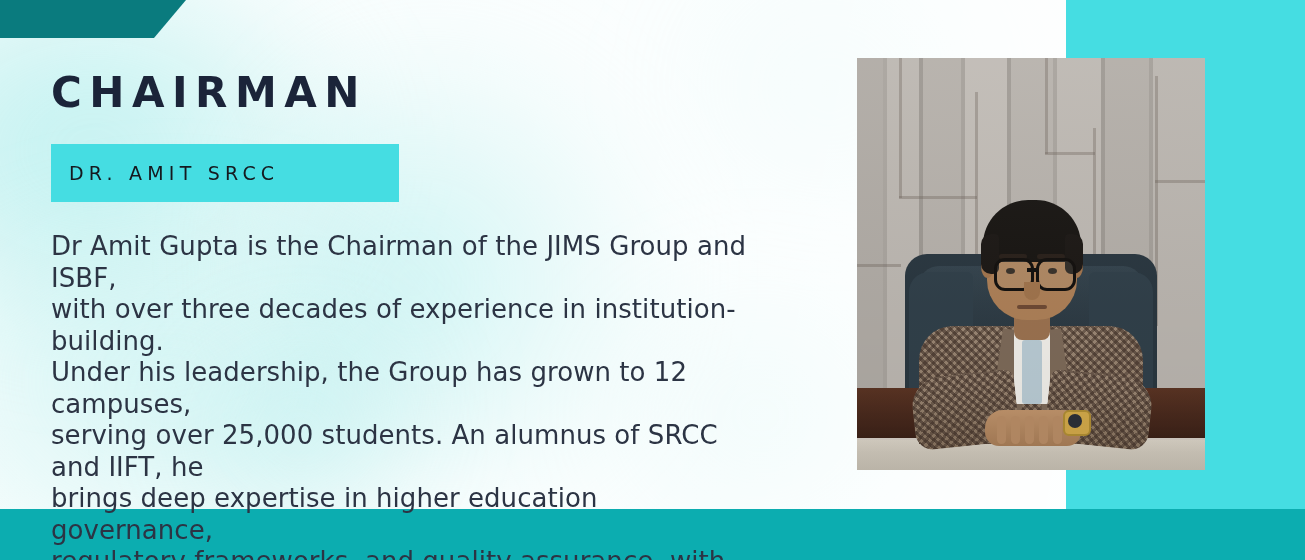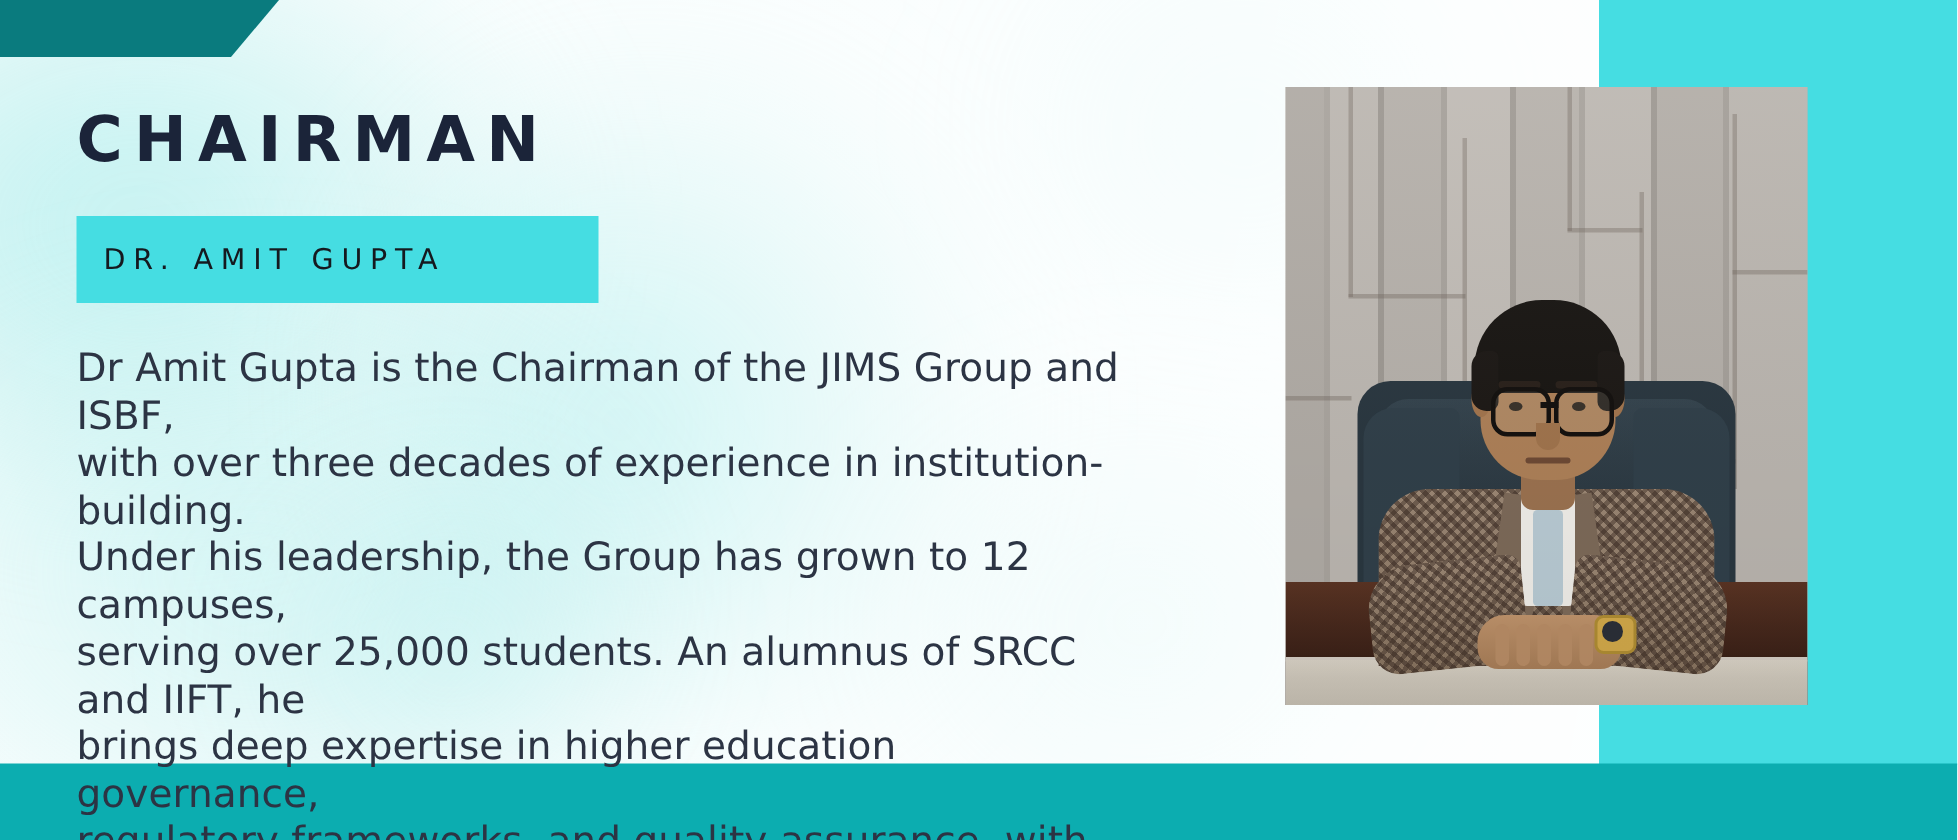--- a/index.html
+++ b/index.html
@@ -489,21 +489,21 @@
   <div class="bg-veil"></div>
 
   <div class="corner-flag"></div>
   <div class="cyan-panel"></div>
   <div class="bottom-bar"></div>
 
   <div class="content">
     <h1 class="page-title">CHAIRMAN</h1>
 
     <div class="name-badge">
-      <span class="name-badge-label">DR. AMIT GUPTA</span>
+      <span class="name-badge-label">DR. AMIT SRCC</span>
     </div>
 
     <p class="bio">Dr Amit Gupta is the Chairman of the JIMS Group and ISBF,
 with over three decades of experience in institution-building.
 Under his leadership, the Group has grown to 12 campuses,
 serving over 25,000 students. An alumnus of SRCC and IIFT, he
 brings deep expertise in higher education governance,
 regulatory frameworks, and quality assurance, with institutions
 accredited by NAAC and NBA.</p>
   </div>

